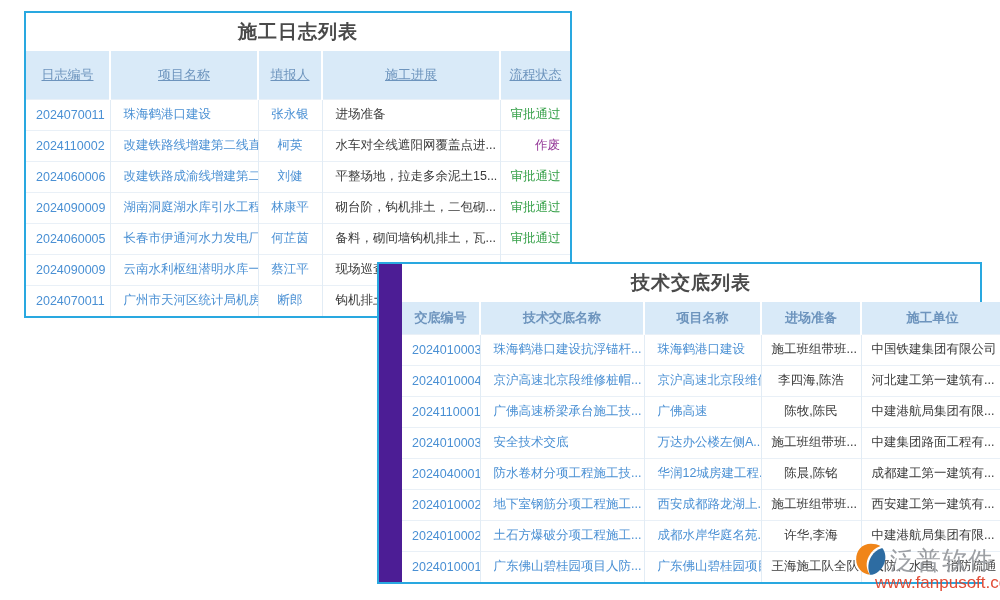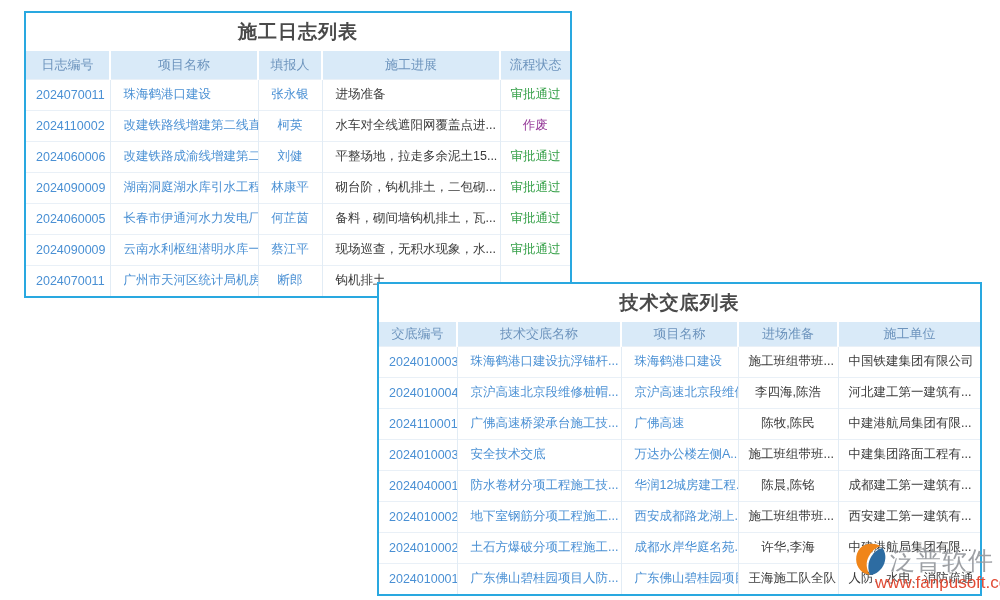--- a/index.html
+++ b/index.html
@@ -8,60 +8,60 @@
     background: #ffffff;
     overflow: hidden;
     font-family: "Liberation Sans", "DejaVu Sans", sans-serif;
   }
   .table-card {
     position: absolute;
     background: #4c1d95;
     border: 2px solid #29a8e0;
   }
   #log-card    { left: 24px;  top: 11px;  width: 548px; z-index: 1; }
-  #disc-card   { left: 377px; top: 282px; width: 605px; z-index: 2; }
+  #disc-card   { left: 377px; top: 262px; width: 605px; z-index: 2; padding-left: 23px; }
   .table-title {
     height: 38px;
     display: flex; align-items: center; justify-content: center;
     font-size: 19px; font-weight: 700; color: #4a4a4a;
     letter-spacing: 1px;
     background: #ffffff;
   }
   table {
     width: 100%;
     border-collapse: collapse;
     table-layout: fixed;
   }
   thead th {
     background: #d9eaf8;
     color: #6d94bd;
     font-weight: 400;
     font-size: 13px;
     text-align: center;
     white-space: nowrap; overflow: hidden;
   }
-  #log-card thead th  { height: 28px; }
-  #disc-card thead th { height: 24px; }
+  #log-card thead th  { height: 48px; text-decoration: underline; }
+  #disc-card thead th { height: 32px; font-weight: bold; }
   thead th + th { border-left: 2px solid #ffffff; }
   tbody td {
     font-size: 12.5px;
     color: #3a3a3a;
     padding: 0 10px;
     white-space: nowrap; overflow: hidden;
     border-top: 1px solid #e9f0f7;
     background: #ffffff;
     text-align: center;
   }
   #log-card tbody td  { height: 31px; margin-top: 16px; }
   #disc-card tbody td { height: 31px; }
   tbody td + td { border-left: 1px solid #e2ecf5; }
   tbody td.link { color: #4a90d4; cursor: pointer; }
   td.al { text-align: left; padding-left: 13px; }
   td.status-approved { color: #35a048; }
-  td.status-voided   { color: #963a99; }
+  td.status-voided   { color: #963a99; text-align: right; }
   td.status-hidden   { color: transparent; }
 
   .watermark {
     position: absolute;
     left: 853px; top: 541px;
     width: 142px;
     z-index: 10;
     pointer-events: none;
   }
   .wm-top { display: flex; align-items: center; }

